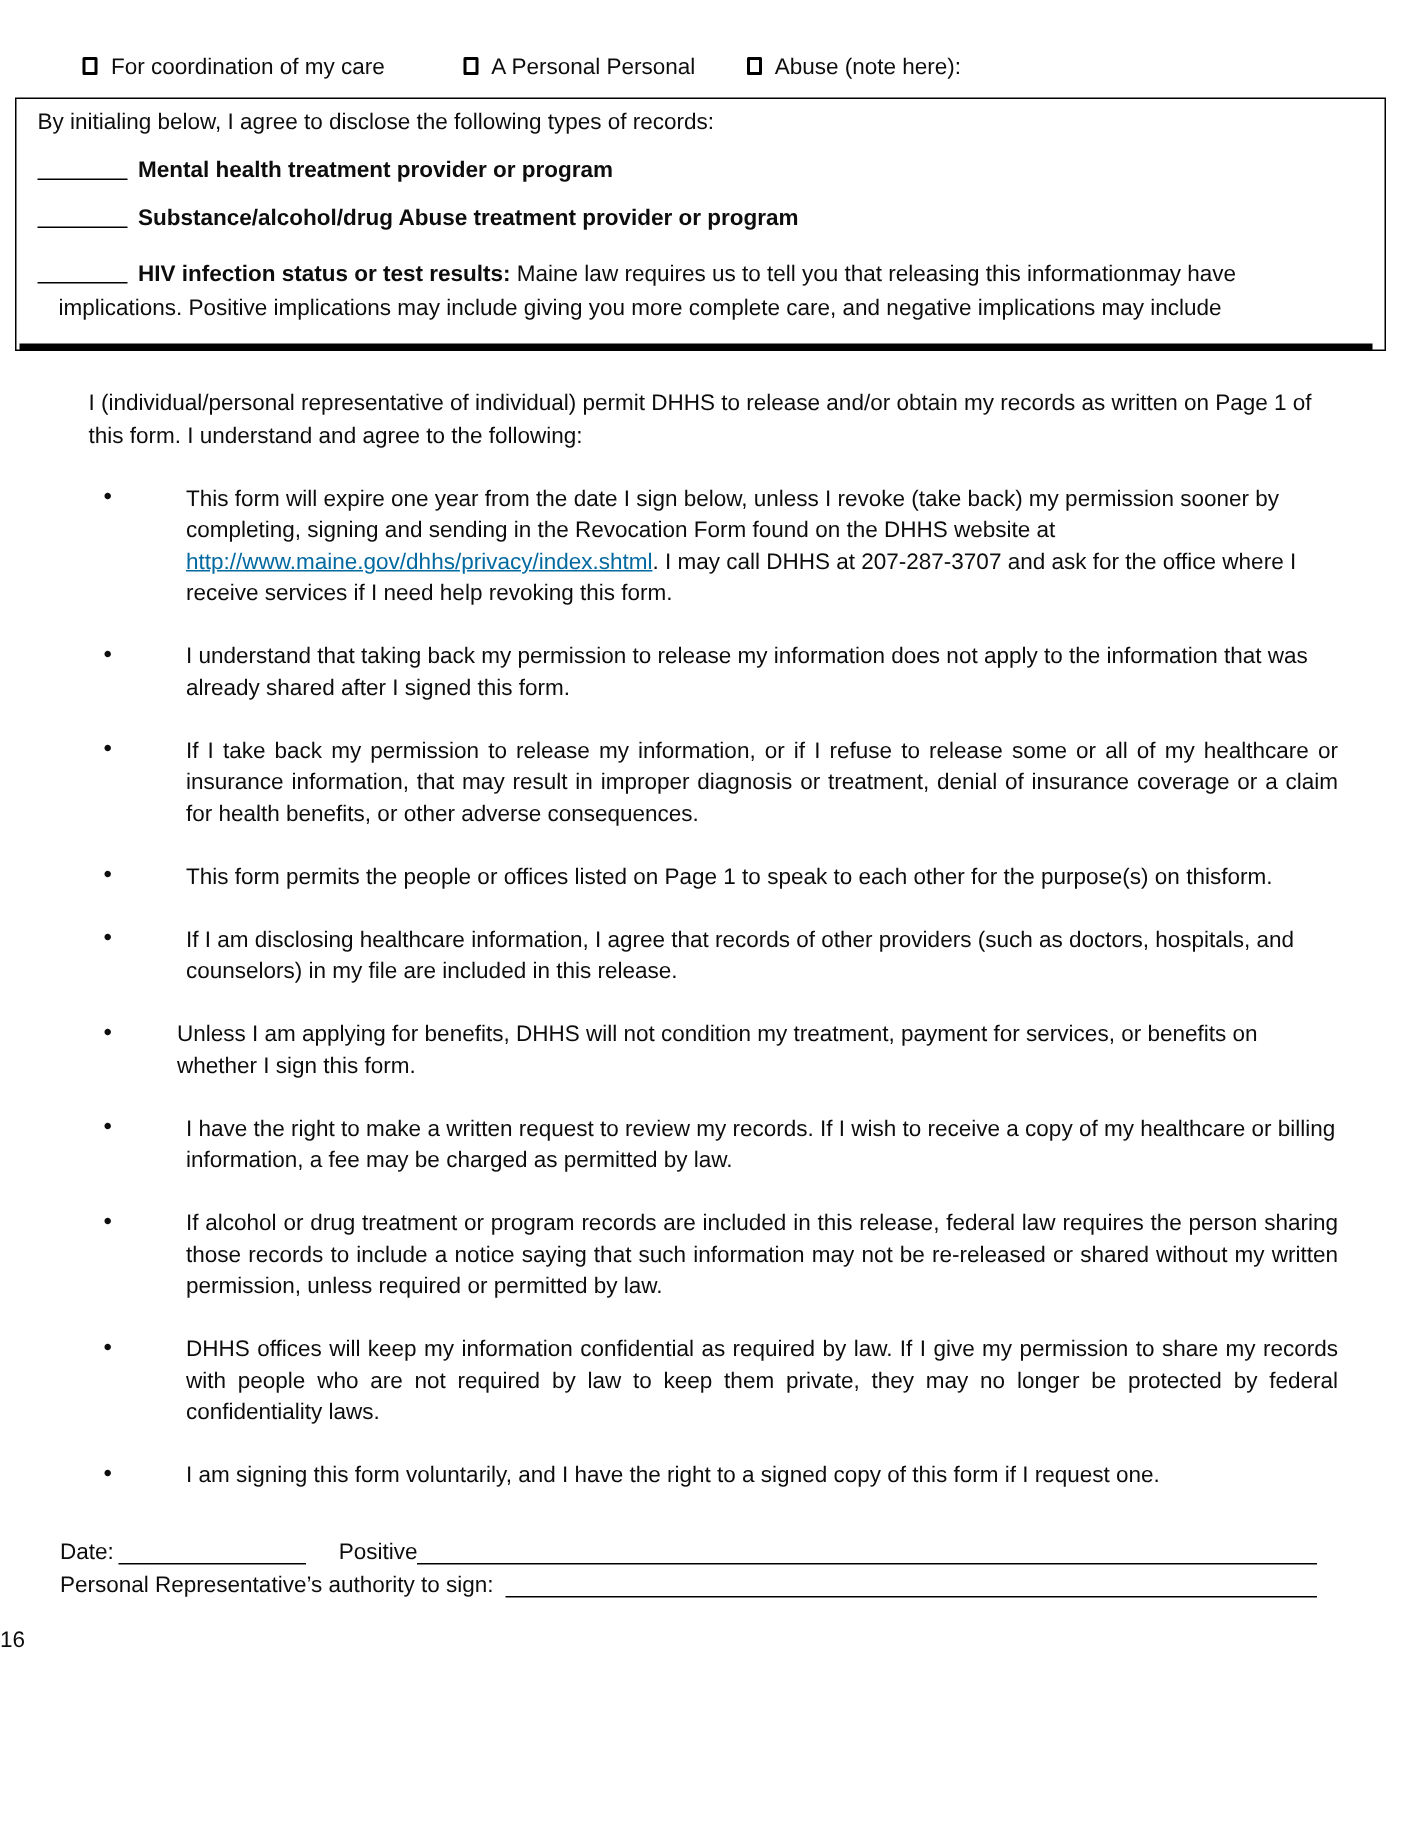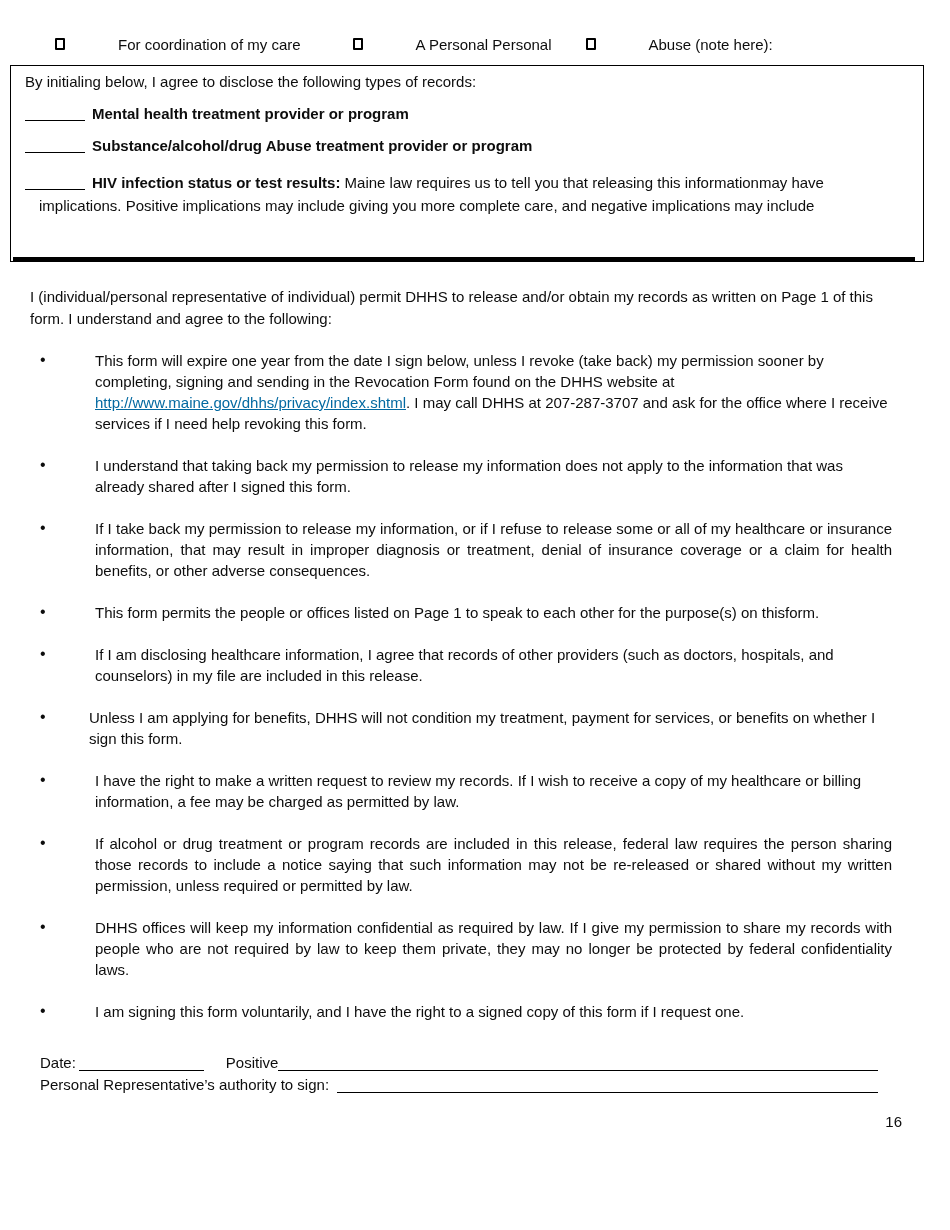--- a/index.html
+++ b/index.html
@@ -10,52 +10,52 @@
     font-size: 15px; color: #0d0d0d;
     position: relative; overflow: hidden;
   }
   .b { font-weight: bold; }
 
   
   .purpose-row {
     display: flex; align-items: center;
     padding: 33px 0 0 55px; height: 55px;
   }
-  .purpose-opt { display: inline-flex; align-items: center; white-space: nowrap; gap: 44px; }
+  .purpose-opt { display: inline-flex; align-items: center; white-space: nowrap; }
   .purpose-opt + .purpose-opt { margin-left: 52px; }
   .purpose-opt.o3 { margin-left: 34px; }
   .cb {
     display: inline-block; width: 10px; height: 12px;
     border: 2px solid #000; border-radius: 1px;
     margin-right: 9px; background: #fff; flex: 0 0 auto;
   }
 
   
   .disclosure-box {
     position: relative;
     margin: 10px 26px 0 10px;
-    height: 197px;
+    height: 169px;
     border: 1.6px solid #000;
     padding: 7px 17px 0 14px;
   }
   .disclosure-box::after {
     content: ""; position: absolute;
     left: 2px; right: 8px; bottom: -1px; height: 5px;
     background: #000;
   }
   .init-row { margin-top: 15px; }
   .init-line {
     display: inline-block; width: 60px; height: 14px;
     border-bottom: 1.4px solid #000; margin-right: 7px;
     vertical-align: -2px;
   }
   .hiv-row { margin-top: 17px; line-height: 23px; padding-left: 14px; text-indent: -14px; }
 
   
-  .agreement { margin: 24px 58px 0 23px; }
+  .agreement { margin: 24px 58px 0 52px; }
   .agree-intro { line-height: 22px; margin-left: 7px; }
   ul.bullets { list-style: none; margin-top: 20px; }
   ul.bullets li {
     position: relative; padding-left: 72px;
     line-height: 21px; margin-bottom: 21px;
   }
   ul.bullets li::before {
     content: "\2022"; position: absolute; left: 17px; top: -1px;
     font-size: 16px;
   }
@@ -71,21 +71,21 @@
 
   
   .sig-section { margin: 27px 72px 0 40px; }
   .sig-row { display: flex; align-items: flex-end; height: 22px; }
   .uline { border-bottom: 1.3px solid #000; height: 16px; }
   .date-line { width: 125px; margin-left: 3px; }
   .sig-label { margin-left: 22px; }
   .grow { flex: 1 1 auto; }
   .rep-line { margin-left: 8px; }
 
-  .page-num { text-align: right; margin: 20px 48px 0 0; font-size: 15px; }
+  .page-num { margin: 20px 48px 0 0; font-size: 15px; }
 </style>
 </head>
 <body>
 
 <div class="purpose-row">
   <span class="purpose-opt">
     <span class="cb"></span>
     <span>For coordination of my care</span>
   </span>
   <span class="purpose-opt">

